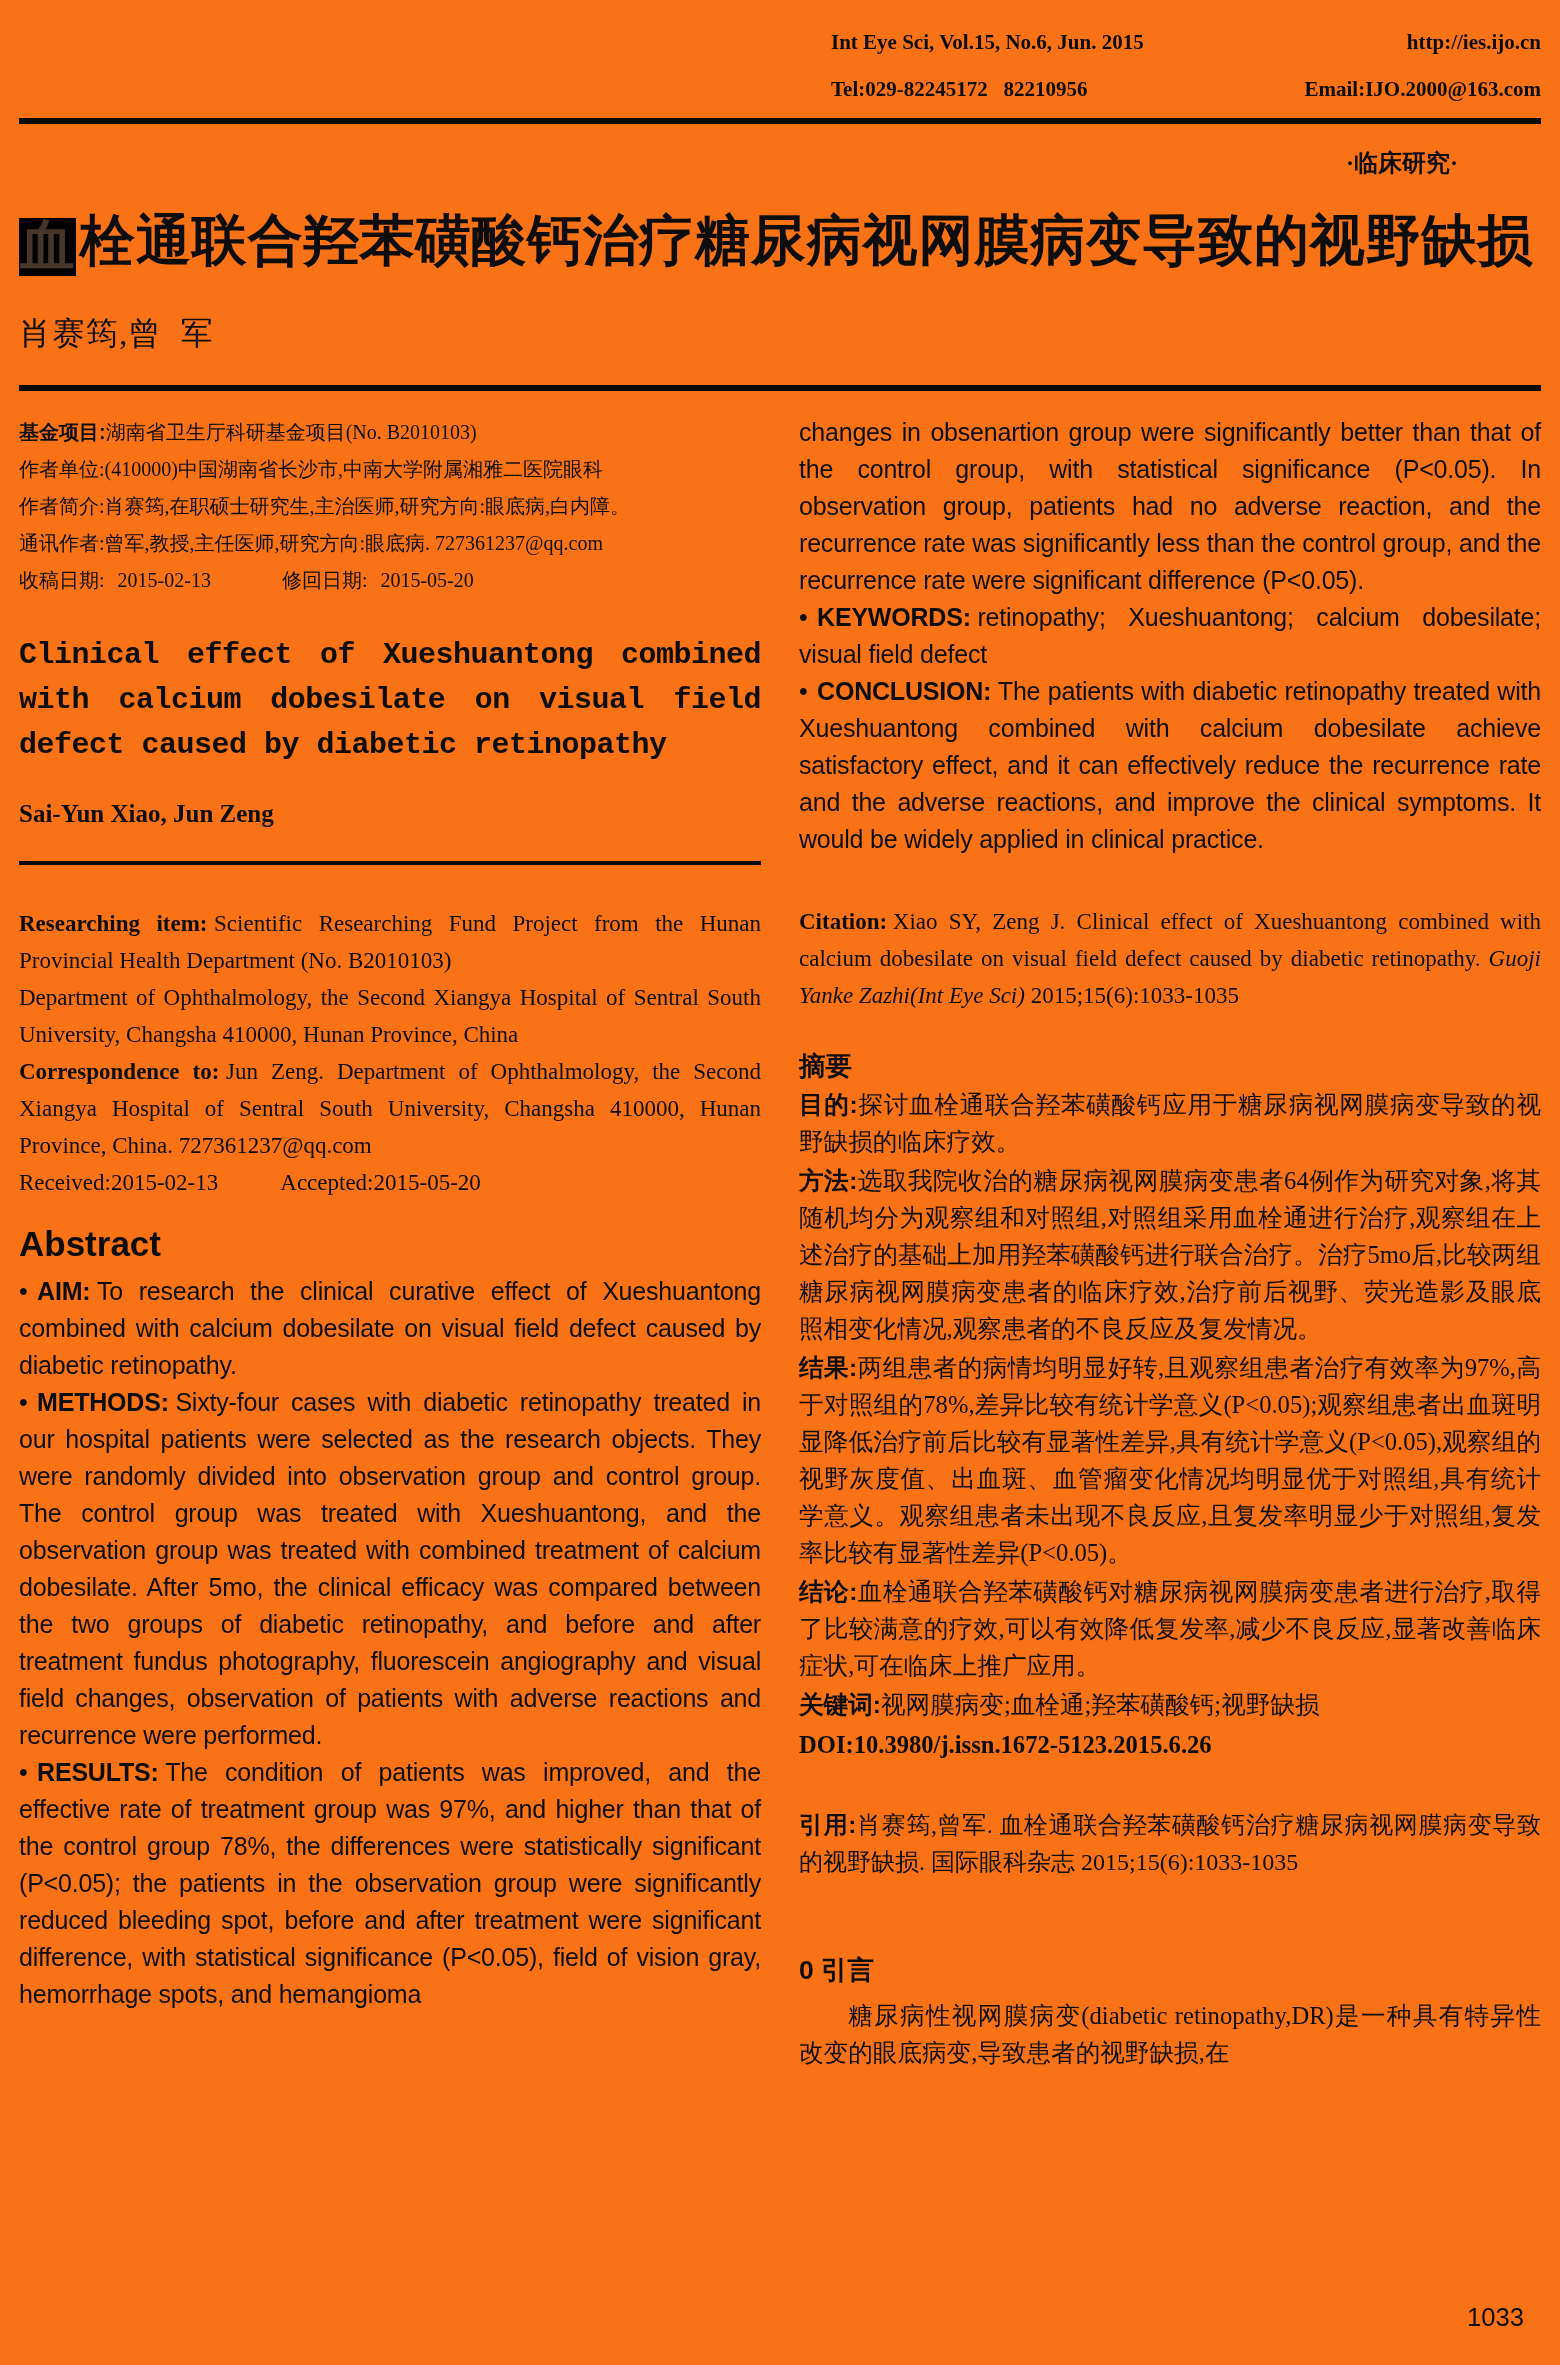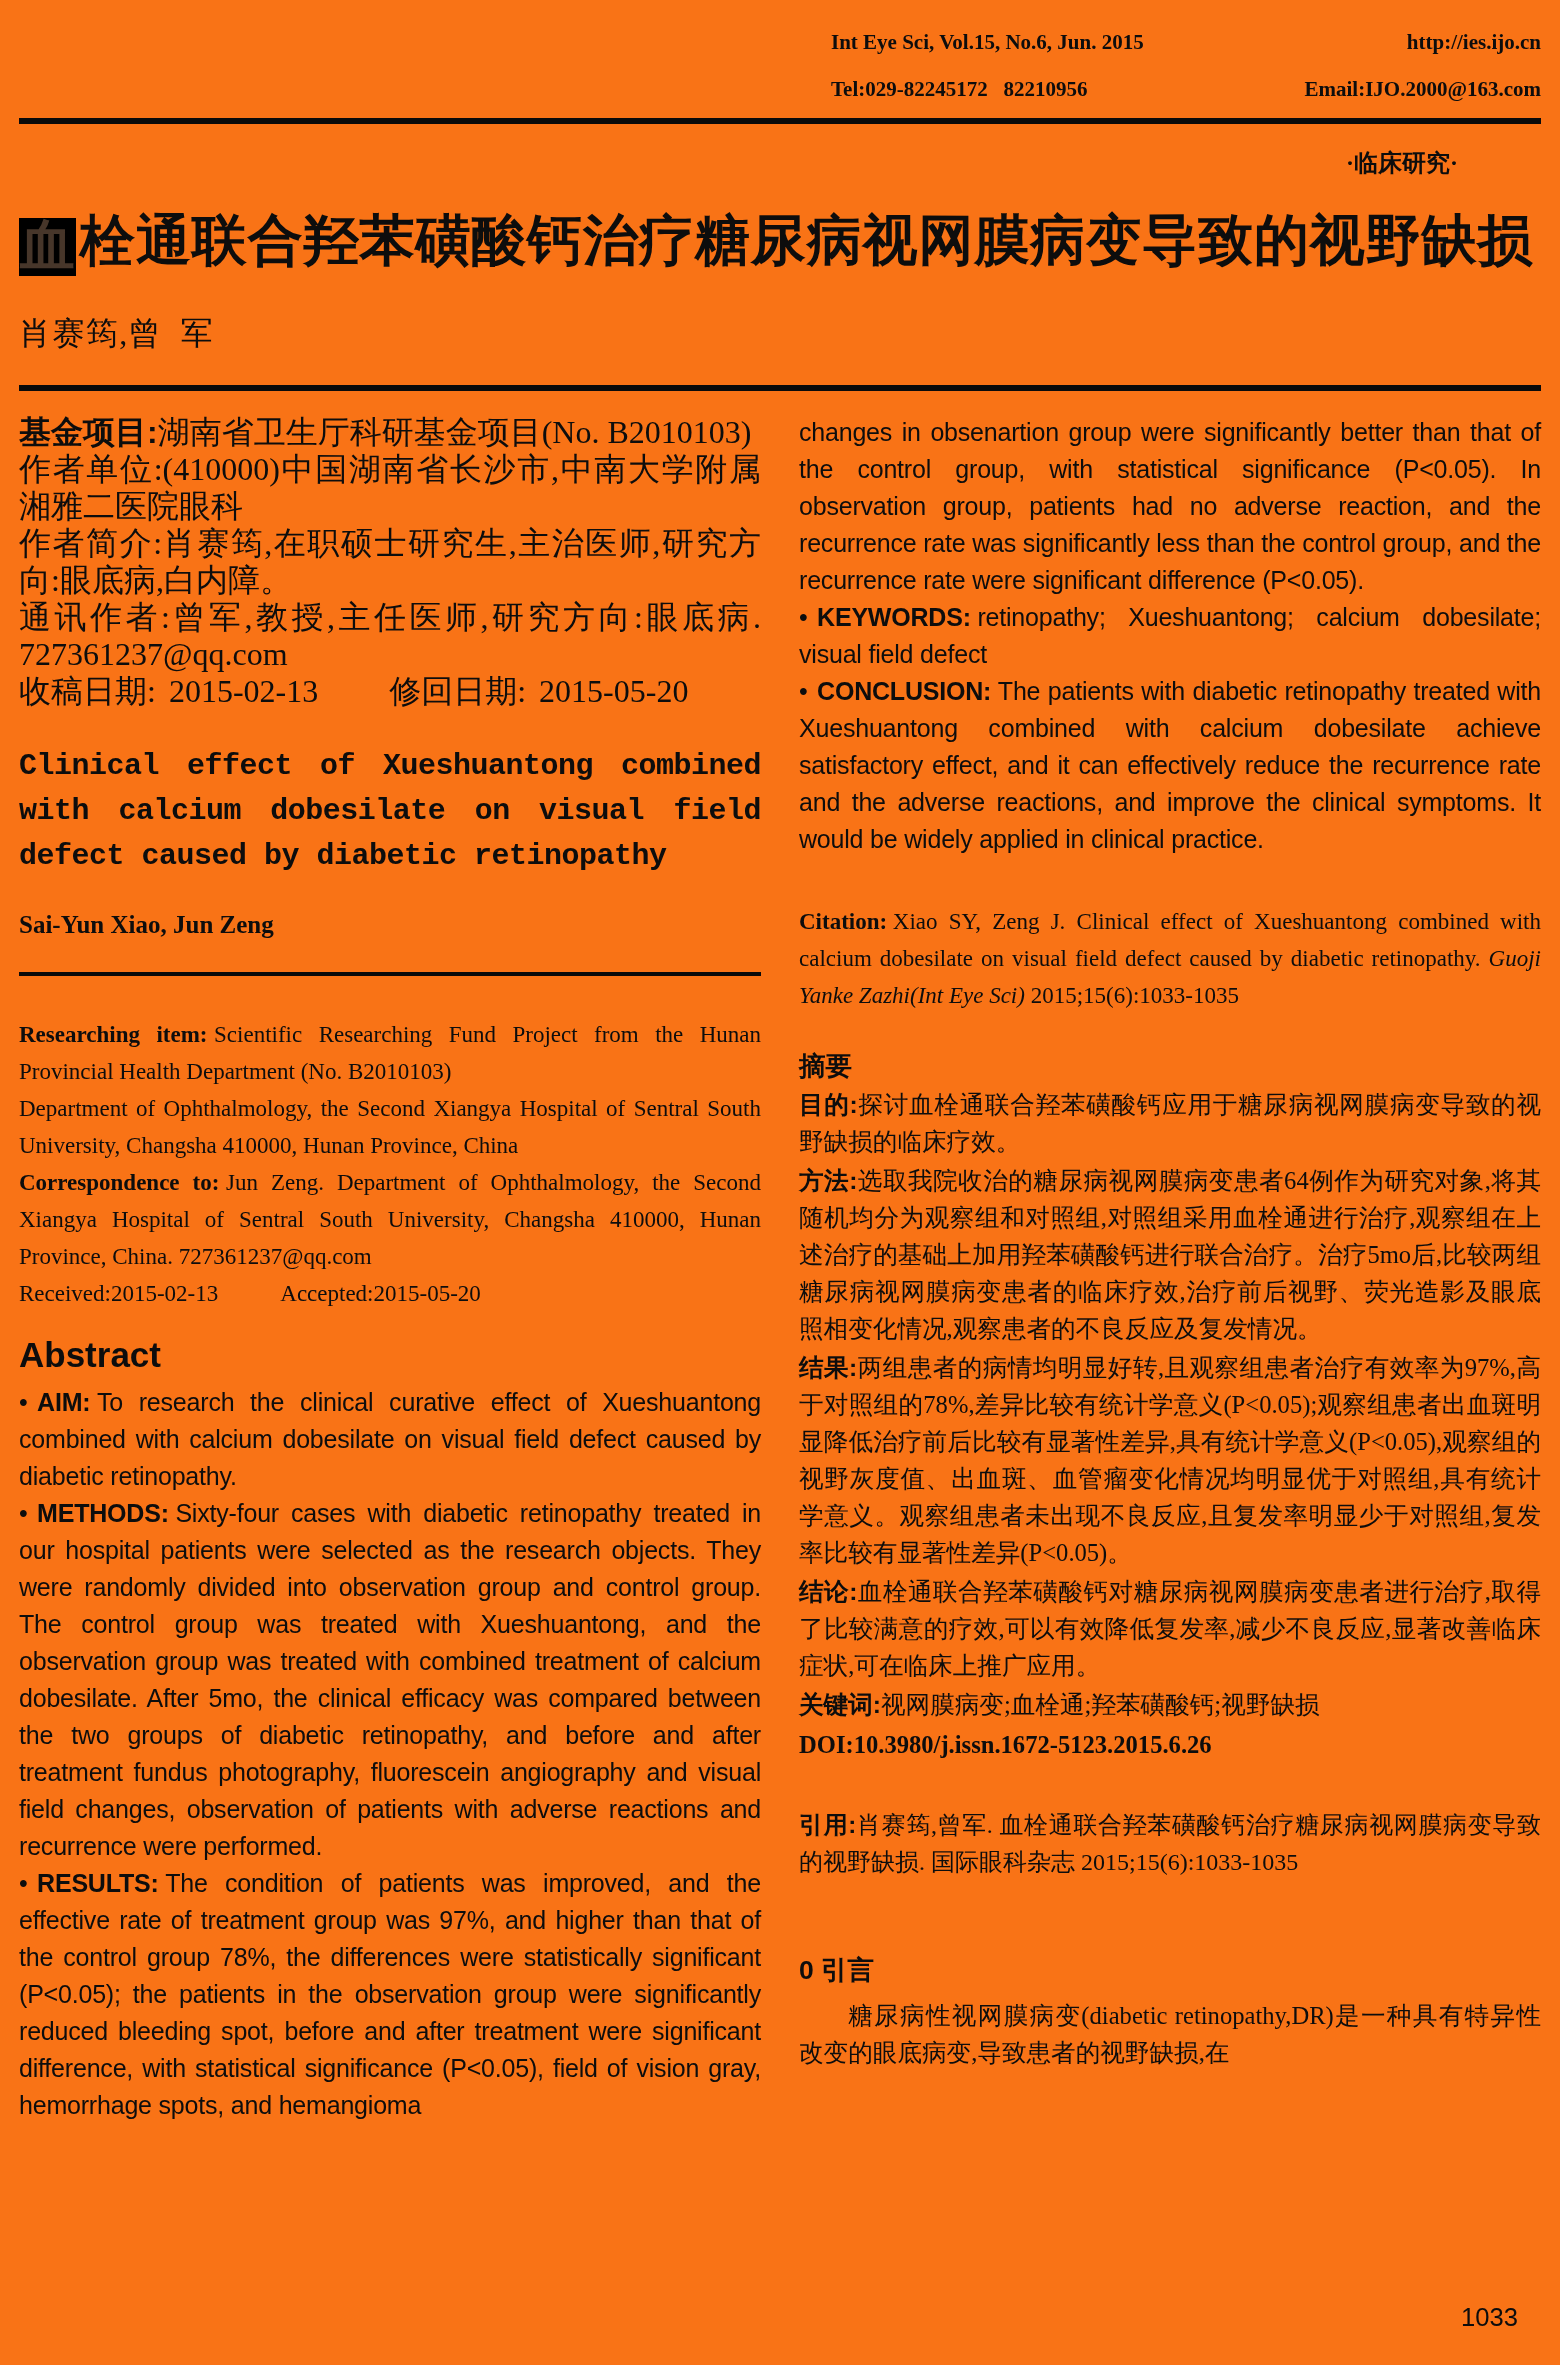--- a/index.html
+++ b/index.html
@@ -42,21 +42,21 @@
   .rule-mid{margin-top:29px;}
 
   
   .columns{display:flex;gap:38px;margin-top:23px;}
   .col{width:calc(50% - 19px);}
 
   p{margin:0;}
   .jp{text-align:justify;}
 
   
-  .meta-row{font-size:32px;line-height:37px;}
+  .meta-row{font-size:20px;line-height:37px;}
   .hei{font-family:"Liberation Sans","DejaVu Sans",sans-serif;font-weight:bold;}
   .lbl-b{font-weight:bold;}
   .dates .val{margin-left:13px;}
   .dates .gap{margin-left:71px;}
 
   .title-en{
     margin:34px 0 0 0;
     font-family:Liberation Mono, monospace;
     font-size:30px;font-weight:bold;line-height:45px;
     text-align:justify;letter-spacing:-0.5px;
@@ -95,21 +95,21 @@
   .doi{font-size:24.6px;line-height:37px;margin-top:3.8px;font-weight:bold;}
   .cite-cn{margin-top:43px;font-size:24px;line-height:37px;text-align:justify;}
   .intro-heading{
     margin:71px 0 0 0;
     font-family:"Liberation Sans","DejaVu Sans",sans-serif;
     font-size:26.5px;font-weight:bold;
   }
   .intro-p{font-size:24.6px;line-height:37px;text-align:justify;text-indent:2em;margin-top:8.5px;}
 
   .page-number{
-    position:absolute;right:42px;bottom:34px;
+    position:absolute;right:36px;bottom:34px;
     font-size:25.6px;font-family:"Liberation Sans","DejaVu Sans",sans-serif;
   }
 </style>
 </head>
 <body>
 
 <div class="page">
 
   <div class="hdr">
     <div class="hdr-line">

